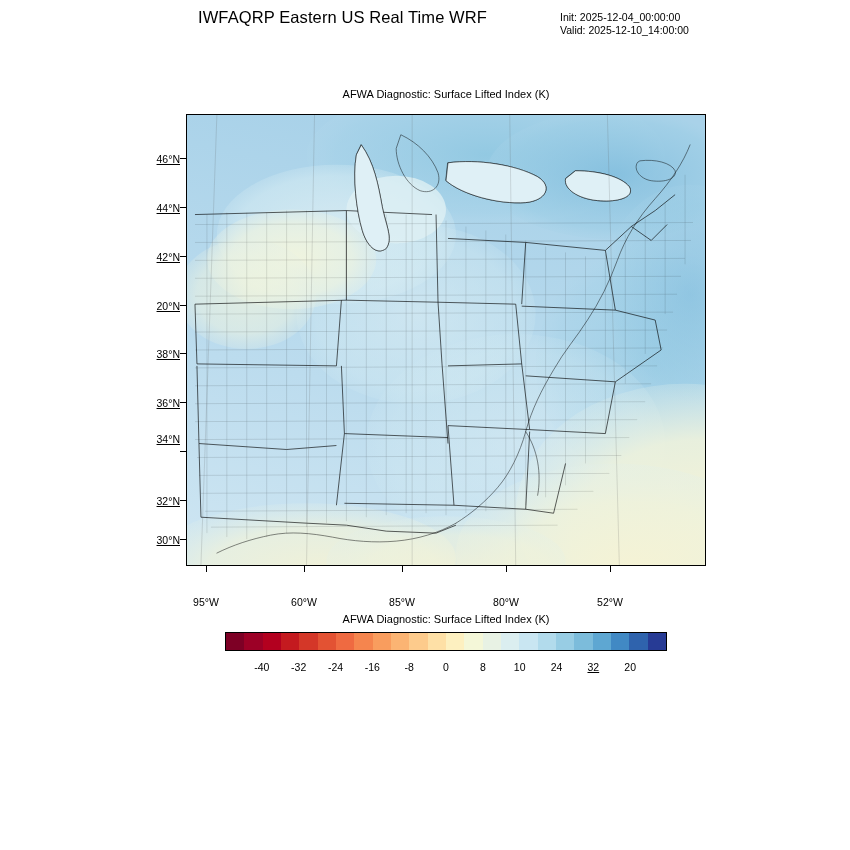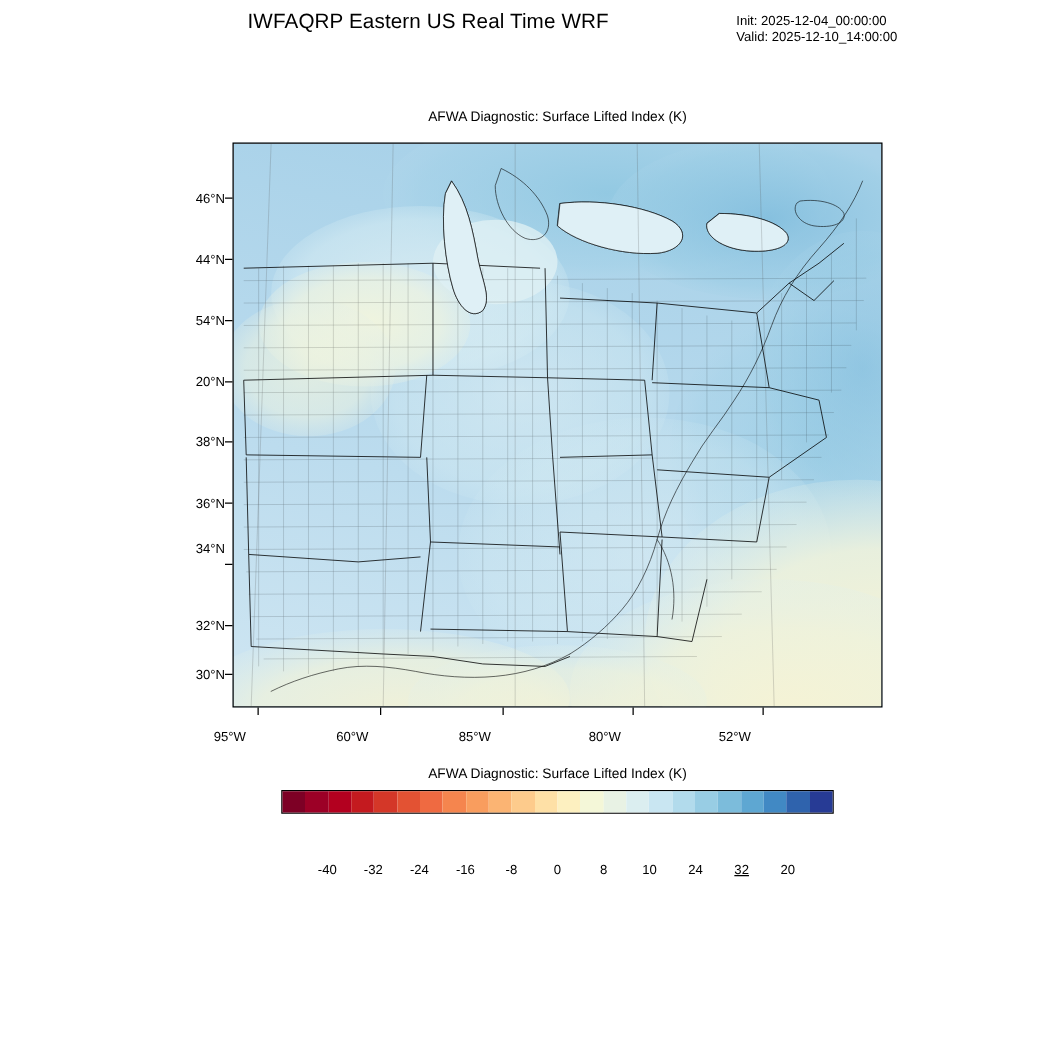--- a/index.html
+++ b/index.html
@@ -30,21 +30,20 @@
     text-align: center;
     font-size: 16.5px;
     letter-spacing: 0.1px;
   }
   .init-block {
     position: absolute;
     left: 560px;
     top: 11px;
     font-size: 10.5px;
     line-height: 13px;
-    margin-left: 29px;
   }
   
   .plot-title {
     position: absolute;
     left: 186px;
     top: 88px;
     width: 520px;
     text-align: center;
     font-size: 11px;
   }
@@ -65,40 +64,42 @@
     width: 100%;
     height: 100%;
   }
   
   .ytick {
     position: absolute;
     right: 0;
     width: 60px;
     text-align: right;
     font-size: 10.5px;
+    text-decoration: underline;
   }
   .ytick-wrap {
     position: absolute;
     left: 110px;
     top: 114px;
     width: 70px;
     height: 452px;
   }
   .xtick-wrap {
     position: absolute;
     left: 186px;
     top: 568px;
     width: 520px;
     height: 30px;
   }
   .xtick {
     position: absolute;
-    top: 16px;
+    top: 28px;
     width: 70px;
     margin-left: -35px;
+    text-align: center;
     font-size: 10.5px;
   }
   .tickmark-y {
     position: absolute;
     left: 180px;
     width: 6px;
     height: 1px;
     background: #000;
   }
   .tickmark-x {
@@ -130,21 +131,20 @@
   .cbar-cell {
     flex: 1 1 0;
     height: 100%;
   }
   .cbar-labels {
     position: absolute;
     left: 225px;
     top: 655px;
     width: 442px;
     height: 20px;
-    margin-top: 29px;
   }
   .cbar-label {
     position: absolute;
     top: 6px;
     width: 40px;
     margin-left: -20px;
     text-align: center;
     font-size: 10.5px;
   }
   
@@ -291,21 +291,21 @@
         <path d="M226 0 L226 452"></path>
         <path d="M324 0 L330 452"></path>
         <path d="M422 0 L434 452"></path>
       </g>
     </svg>
   </div>
 
   <div class="ytick-wrap">
     <div class="ytick" style="top:39px">46°N</div>
     <div class="ytick" style="top:88px">44°N</div>
-    <div class="ytick" style="top:137px">54°N</div>
+    <div class="ytick" style="top:137px">42°N</div>
     <div class="ytick" style="top:186px">20°N</div>
     <div class="ytick" style="top:234px">38°N</div>
     <div class="ytick" style="top:283px">36°N</div>
     <div class="ytick" style="top:319px">34°N</div>
     <div class="ytick" style="top:381px">32°N</div>
     <div class="ytick" style="top:420px">30°N</div>
   </div>
 
   <div class="tickmark-y" style="top:158px"></div>
   <div class="tickmark-y" style="top:207px"></div>

